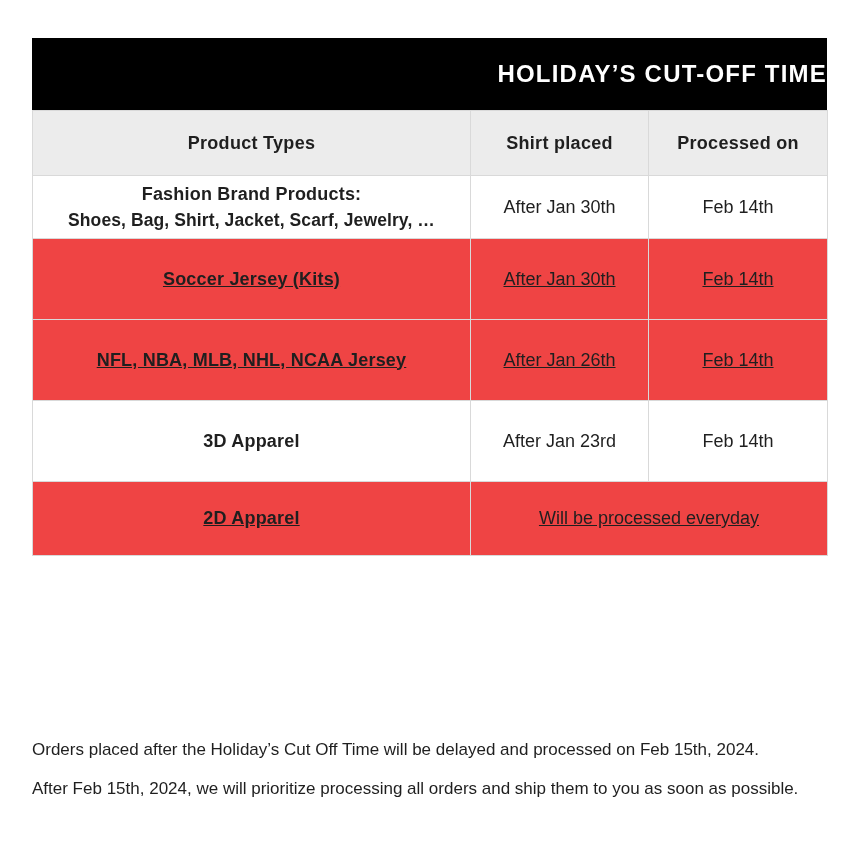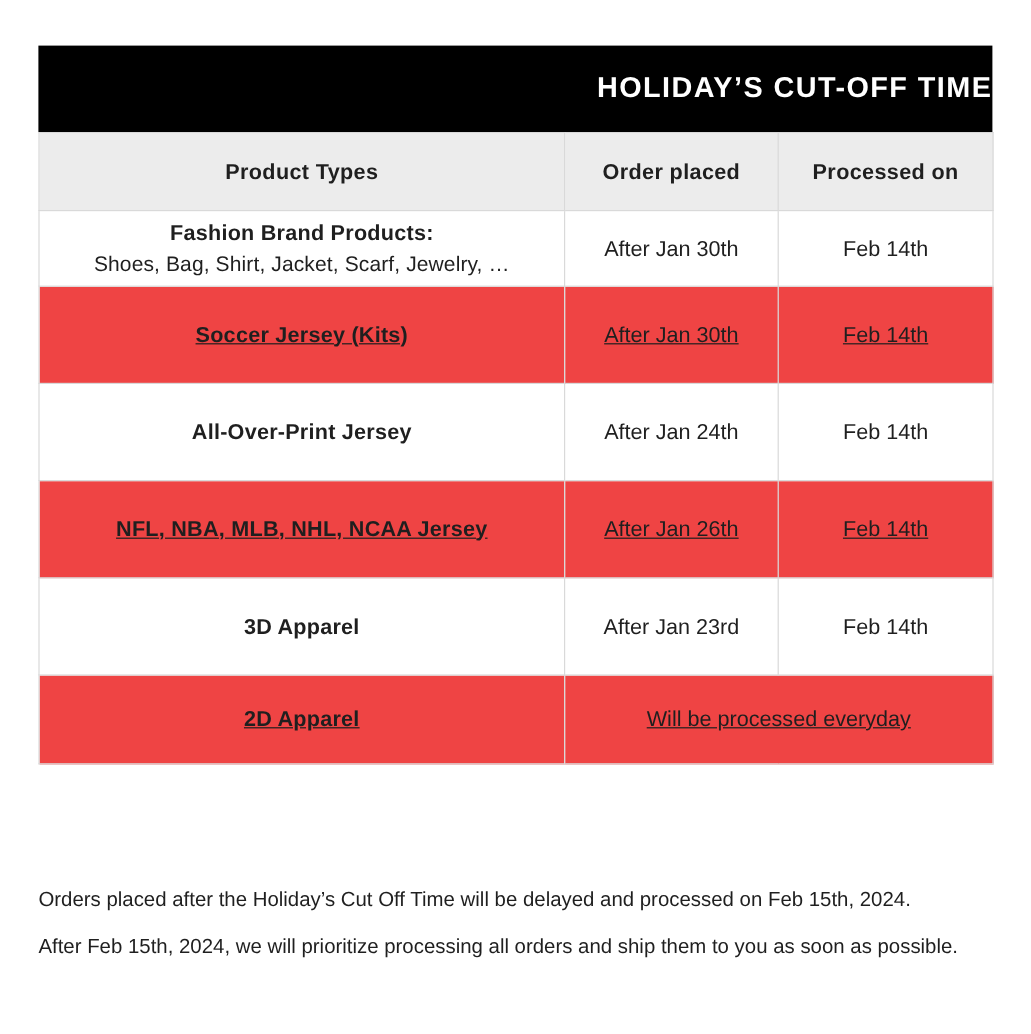--- a/index.html
+++ b/index.html
@@ -53,21 +53,21 @@
     letter-spacing: 0.3px;
   }
   tr.row-normal { background: #ffffff; }
   tr.row-alt    { background: #ef4444; text-decoration: underline; }
   tr.h84 { height: 63px; }
   tr.h81 { height: 81px; }
   tr.h74 { height: 74px; }
   td.product-cell { font-weight: 700; letter-spacing: 0.2px; }
   td.product-cell .sub-line {
     display: block;
-    font-weight: 400;
+    font-weight: 700;
     font-size: 17.5px;
     margin-top: 5px;
     letter-spacing: 0.1px;
   }
   td.date-cell { font-weight: 400; }
   td.merged-cell { font-weight: 400; font-size: 18.5px; }
   .notes {
     position: absolute;
     left: 32px;
     top: 730px;
@@ -92,41 +92,36 @@
 
   <table class="cutoff">
     <colgroup>
       <col style="width:438px">
       <col style="width:178px">
       <col style="width:179px">
     </colgroup>
     <thead>
       <tr>
         <th>Product Types</th>
-        <th>Order placed</th>
+        <th>Shirt placed</th>
         <th>Processed on</th>
       </tr>
     </thead>
     <tbody>
       <tr class="row-normal h84">
         <td class="product-cell">
           <span>Fashion Brand Products:</span>
           <span class="sub-line">Shoes, Bag, Shirt, Jacket, Scarf, Jewelry, …</span>
         </td>
         <td class="date-cell">After Jan 30th</td>
         <td class="date-cell">Feb 14th</td>
       </tr>
       <tr class="row-alt h81">
         <td class="product-cell">Soccer Jersey (Kits)</td>
         <td class="date-cell">After Jan 30th</td>
-        <td class="date-cell">Feb 14th</td>
-      </tr>
-      <tr class="row-normal h81">
-        <td class="product-cell">All-Over-Print Jersey</td>
-        <td class="date-cell">After Jan 24th</td>
         <td class="date-cell">Feb 14th</td>
       </tr>
       <tr class="row-alt h81">
         <td class="product-cell">NFL, NBA, MLB, NHL, NCAA Jersey</td>
         <td class="date-cell">After Jan 26th</td>
         <td class="date-cell">Feb 14th</td>
       </tr>
       <tr class="row-normal h81">
         <td class="product-cell">3D Apparel</td>
         <td class="date-cell">After Jan 23rd</td>

